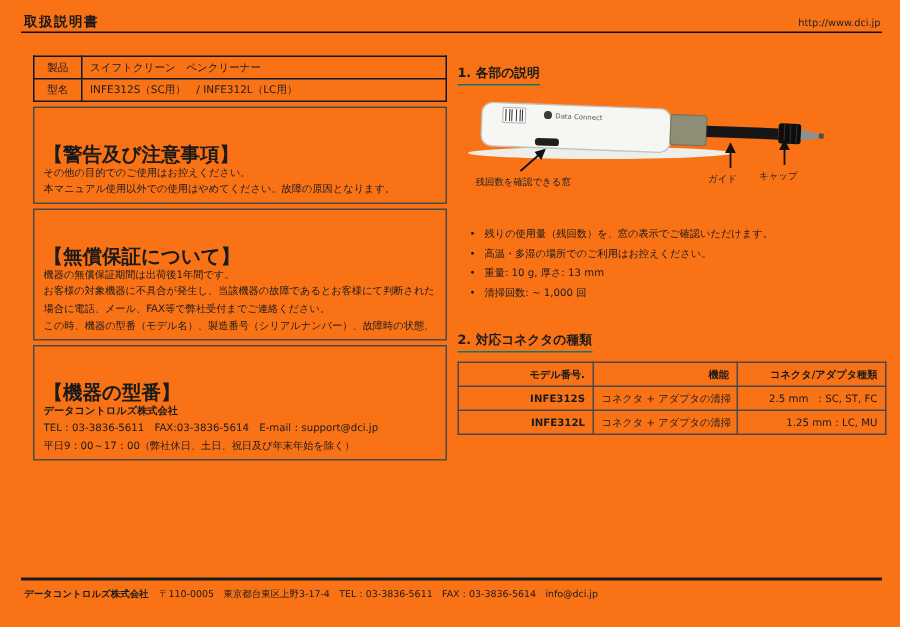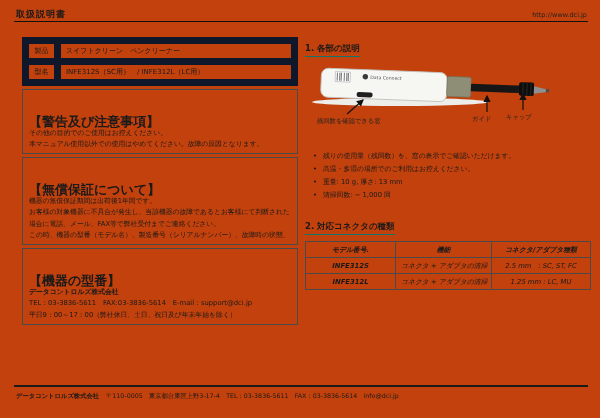--- a/index.html
+++ b/index.html
@@ -1,49 +1,49 @@
 <!DOCTYPE html>
 <html><head>
 <meta charset="utf-8">
 <style>
   * { margin:0; padding:0; box-sizing:border-box; }
   html,body { background:#e8e8e8; }
   body { font-family:"DejaVu Sans","Liberation Sans",sans-serif; color:#1a1a1a; }
   .page {
-    position:relative; width:600px; height:418px; background:#c2410c;
+    position:relative; width:600px; height:418px; background:#f97316;
     margin:0 auto; overflow:hidden;
   }
   
   .doc-title { position:absolute; left:16px; top:8px; font-size:9px; font-weight:bold; letter-spacing:1px; }
   .doc-url   { position:absolute; right:13px; top:11px; font-size:6.5px; color:#222; }
   .header-rule { position:absolute; left:14px; right:12px; top:21px; border-top:1.5px solid #111; }
   
   .left-col { position:absolute; left:22px; top:37px; width:276px; }
   table.spec { width:100%; border-collapse:collapse; table-layout:fixed; }
-  table.spec td { border:7px solid #0f172a; font-size:7px; padding:2px 5px; height:12px; vertical-align:middle; }
+  table.spec td { border:1px solid #0f172a; font-size:7px; padding:2px 5px; height:12px; vertical-align:middle; }
   table.spec td.lbl { width:32px; text-align:center; }
   .box { border:1px solid #4a4a4a; margin-top:3px; padding:2px 6px 3px 6px; }
   .box-title { font-size:13px; font-weight:bold; line-height:11.5px;margin-top:24px; }
   .box-line  { font-size:6.8px; line-height:11.4px; white-space:nowrap; overflow:hidden; }
   .box-line.bold { font-weight:bold; }
   
   .right-col { position:absolute; left:305px; top:36px; width:285px; }
   .sec-head { font-size:8.5px; font-weight:bold; display:inline-block; border-bottom:1px solid #0f766e; padding-bottom:1px; }
   .photo { position:relative; height:84px; margin-top:3px; }
   .photo svg { position:absolute; left:0; top:0; }
   .pt-label { position:absolute; font-size:6.3px; color:#222; white-space:nowrap; }
   .lbl-window { left:12px; top:57px; }
   .lbl-guide  { left:167px; top:55px; }
   .lbl-cap    { left:201px; top:53px; }
   .bullets { margin-top:6px; padding-left:8px; }
   .bullet { font-size:6.8px; line-height:13px; white-space:nowrap; }
   .bullet .dot { display:inline-block; width:10px; }
   .sec2 { margin-top:12px; }
   table.conn { width:100%; border-collapse:collapse; table-layout:fixed; margin-top:6px; }
-  table.conn th, table.conn td { border:1px solid #4a4a4a; font-size:6.8px; padding:2.5px 5px; text-align:center; height:12px; white-space:nowrap; overflow:hidden;font-style:italic; }
+  table.conn th, table.conn td { border:1px solid #4a4a4a; font-size:6.8px; padding:2.5px 5px; text-align:right; height:12px; white-space:nowrap; overflow:hidden; }
   table.conn th { font-weight:bold; }
   col.c1 { width:90px; } col.c2 { width:96px; } col.c3 { width:99px; }
   
   .footer-rule { position:absolute; left:14px; right:12px; top:385px; border-top:2.5px solid #1b1b1b; }
   .footer-text { position:absolute; left:16px; top:392px; font-size:6.3px; white-space:nowrap; }
   .footer-text .co { font-weight:bold; margin-right:7px; }
 </style>
 </head>
 <body>
 

